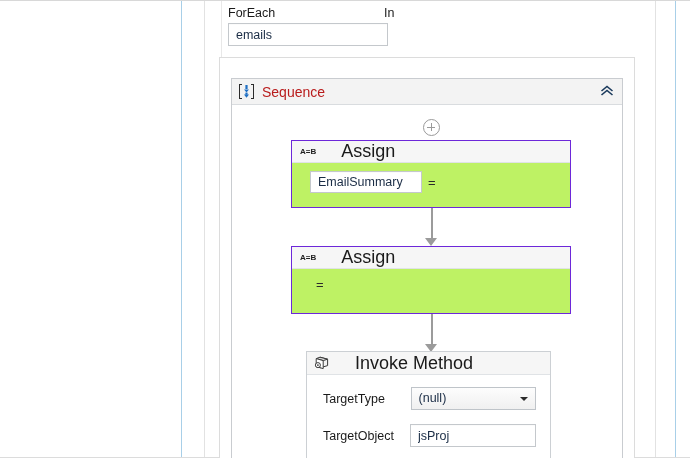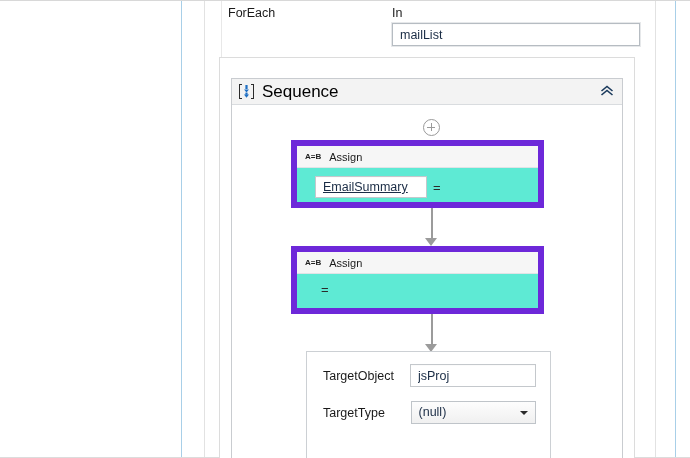--- a/index.html
+++ b/index.html
@@ -80,22 +80,22 @@
   .seq-header {
     position: relative;
     height: 25px;
     background: #f3f3f3;
     border-bottom: 1px solid #d9dcdf;
     display: flex;
     align-items: center;
     padding: 0 6px 0 7px;
   }
   .seq-title {
-    font-size: 17px;
-    color: #000000;
+    font-size: 14px;
+    color: #b91c1c;
     margin-left: 8px;
   }
   .seq-collapse {
     position: absolute; right: 7px; top: 4px;
     width: 16px; height: 16px;
     display: flex; align-items: center; justify-content: center;
     cursor: pointer;
   }
 
   
@@ -140,50 +140,50 @@
     position: absolute; left: 0; bottom: 0;
     width: 0; height: 0;
     border-left: 6.5px solid transparent;
     border-right: 6.5px solid transparent;
     border-top: 8px solid #9b9b9b;
   }
 
   
   .assign {
     position: absolute;
-    width: 253px;
-    border: 6px solid #6d28d9;
-    background: #5eead4;
+    width: 280px;
+    border: 1px solid #6d28d9;
+    background: #bef264;
     box-sizing: border-box;
   }
   .act-header {
     height: 21px;
     background: #f6f6f6;
     border-bottom: 1px solid #e0e3e6;
     display: flex; align-items: center;
     padding-left: 8px;
   }
   .act-title {
-    font-size: 11px; color: #1a1a1a;
-    margin-left: 8px;
+    font-size: 18px; color: #1a1a1a;
+    margin-left: 25px;
   }
   .ab-icon {
     font-family: "Liberation Sans", sans-serif;
     font-size: 8px; font-weight: bold;
     letter-spacing: 0px;
     color: #222;
     line-height: 10px;
     white-space: nowrap;
   }
   .assign-body {
     padding: 8px 9px 10px 18px;
     display: flex; align-items: center;
   }
   .assign-to {
-    width: 112px; height: 22px; text-decoration: underline;
+    width: 112px; height: 22px;
   }
   .eq {
     margin: 0 6px;
     font-size: 13px; color: #2b2b2b;
   }
   .assign-val {
     width: 112px; height: 22px;
   }
 
   
@@ -237,25 +237,25 @@
 <div class="bottom-rule"></div>
 
 <div class="vline blue" style="left:181px"></div>
 <div class="vline gray" style="left:204px"></div>
 <div class="vline gray2" style="left:221px"></div>
 <div class="vline gray" style="left:655px"></div>
 <div class="vline blue" style="left:675px"></div>
 
 <div class="field-group" style="left:228px; top:6px; width:160px;">
   <div class="field-label">ForEach</div>
-</div>
-
-<div class="field-group" style="left:392px; top:6px; width:248px;">
+  <input class="textbox" style="width: 160px;" type="text" value="emails">
+</div>
+
+<div class="field-group" style="left:384px; top:6px; width:248px;">
   <div class="field-label">In</div>
-  <input class="textbox focus" style="width: 248px;" type="text" value="mailList">
 </div>
 
 <div class="designer-outer"></div>
 
 <div class="sequence">
   <div class="seq-header">
     <span class="seq-icon">
       <span class="brk l"></span>
       <span class="brk r"></span>
       <svg class="arr" viewBox="0 0 5 13">
@@ -302,29 +302,41 @@
     <span class="eq">=</span>
   </div>
 </div>
 
 <div class="connector" style="left:425px; top:314px; height:38px;">
   <span class="stem" style="height:30px;"></span>
   <span class="head"></span>
 </div>
 
 <div class="invoke">
+  <div class="act-header">
+    <span class="cube-icon">
+      <svg width="16" height="15" viewBox="0 0 16 15">
+        <polygon points="6,1.2 13.6,3.2 13.6,9.6 6,11.8 6,1.2" fill="#f2f2f2" stroke="#3a3a3a" stroke-width="1"></polygon>
+        <polygon points="6,1.2 13.6,3.2 9.2,4.6 2.2,2.6" fill="#d9d9d9" stroke="#3a3a3a" stroke-width="1"></polygon>
+        <polygon points="2.2,2.6 9.2,4.6 9.2,12.6 2.2,10.6" fill="#ffffff" stroke="#3a3a3a" stroke-width="1"></polygon>
+        <circle cx="3.9" cy="9.1" r="2.5" fill="#ffffff" stroke="#3a3a3a" stroke-width="1"></circle>
+        <circle cx="3.9" cy="9.1" r="0.9" fill="#3a3a3a"></circle>
+      </svg>
+    </span>
+    <span class="act-title">Invoke Method</span>
+  </div>
   <div class="invoke-body">
-
-    <div class="prop-row">
-      <span class="prop-label">TargetObject</span>
-      <input class="textbox prop-input" type="text" value="jsProj" style="">
-    </div>
 
     <div class="prop-row">
       <span class="prop-label">TargetType</span>
       <span class="combobox">
         <span>(null)</span>
         <span class="caret"></span>
       </span>
     </div>
 
+    <div class="prop-row">
+      <span class="prop-label">TargetObject</span>
+      <input class="textbox prop-input" type="text" value="jsProj" style="">
+    </div>
+
   </div>
 </div>
 
 </body></html>

